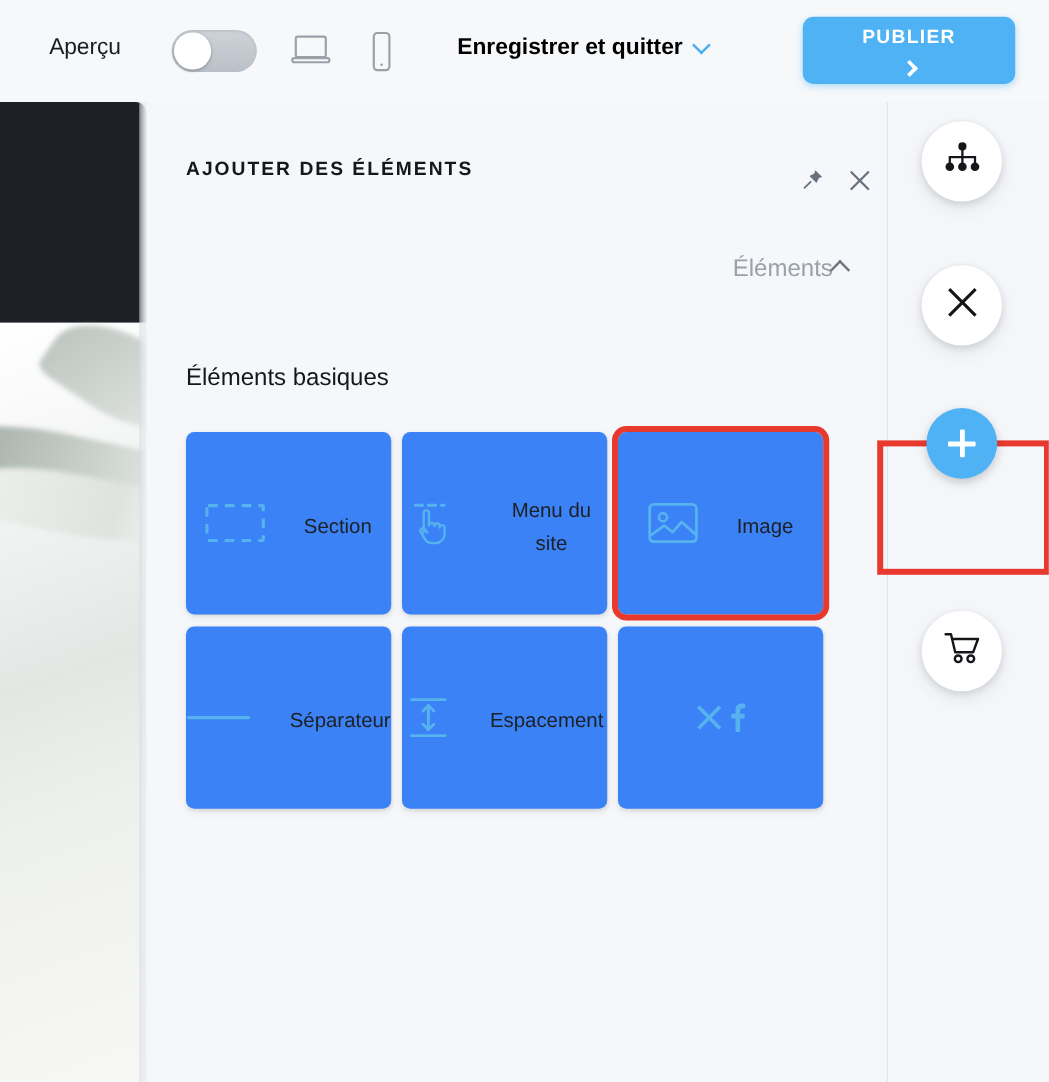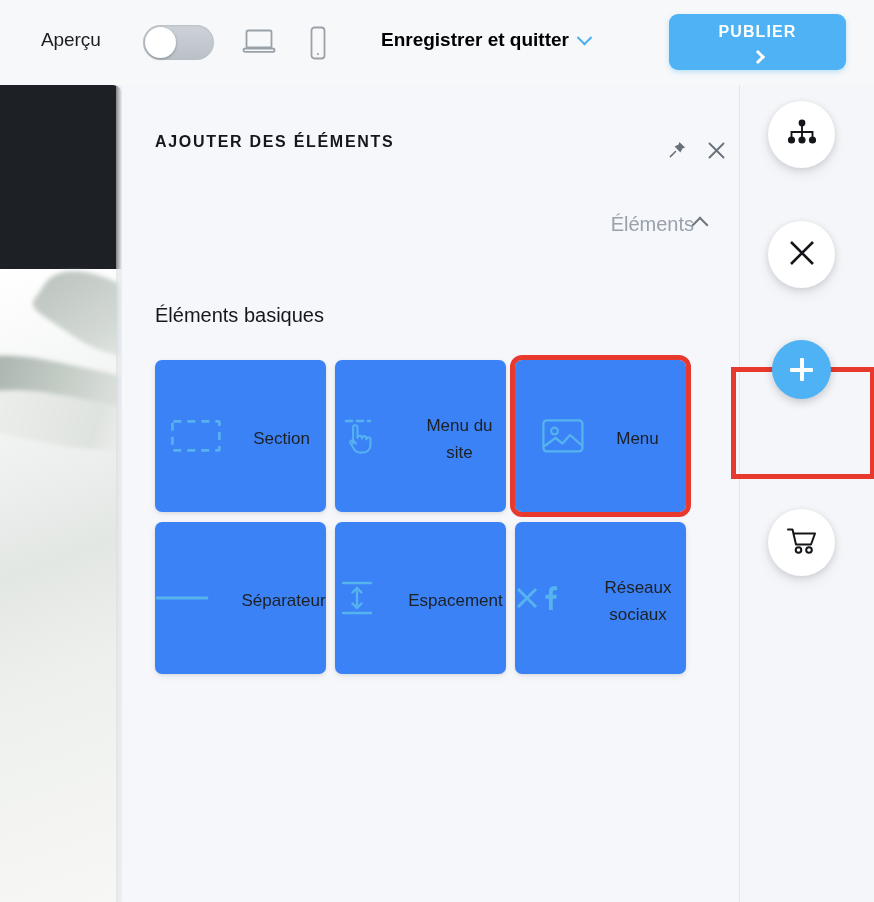--- a/index.html
+++ b/index.html
@@ -464,21 +464,21 @@
 
 
       <div class="tile highlight">
         <div class="tile-icon">
           <svg width="42" height="34" viewBox="0 0 42 34" fill="none">
             <rect x="1.4" y="1.4" width="39" height="31" rx="3.4" stroke="#56b3ee" stroke-width="2.3"></rect>
             <circle cx="12.5" cy="12" r="3.4" stroke="#56b3ee" stroke-width="2.1"></circle>
             <path d="M2.5 27 L13.5 19 L20.5 24.5 L28 16 L40 26.5" stroke="#56b3ee" stroke-width="2.3" stroke-linejoin="round" stroke-linecap="round"></path>
           </svg>
         </div>
-        <div class="tile-label">Menu</div>
+        <div class="tile-label">Image</div>
       </div>
 
 
       <div class="tile">
         <div class="tile-icon">
           <svg width="54" height="12" viewBox="0 0 54 12" fill="none">
             <path d="M2 6 H52" stroke="#56b3ee" stroke-width="2.8" stroke-linecap="round"></path>
           </svg>
         </div>
         <div class="tile-label">Séparateur</div>
@@ -502,21 +502,20 @@
           <div class="social-glyphs">
             <svg width="24" height="24" viewBox="0 0 24 24" fill="none">
               <path d="M3 3 L21 21 M21 3 L3 21" stroke="#56b3ee" stroke-width="3" stroke-linecap="butt"></path>
             </svg>
             <svg width="16" height="26" viewBox="0 0 16 26" fill="none">
               <path d="M10.8 25 V13.8 H14.2 L14.8 9.7 H10.8 V7.2 C10.8 6 11.2 5.2 12.9 5.2 H15 V1.5
                        C14.6 1.45 13.4 1.33 12 1.33 C9 1.33 6.9 3.2 6.9 6.7 V9.7 H3.5 V13.8 H6.9 V25 Z" fill="#56b3ee"></path>
             </svg>
           </div>
         </div>
-        <div class="tile-label">Réseaux sociaux</div>
       </div>
 
     </div>
   </div>
 
   <div id="rail">
 
     <div class="rail-btn rail-sitemap">
       <span>
         <svg width="32" height="28" viewBox="0 0 32 28" fill="none">

